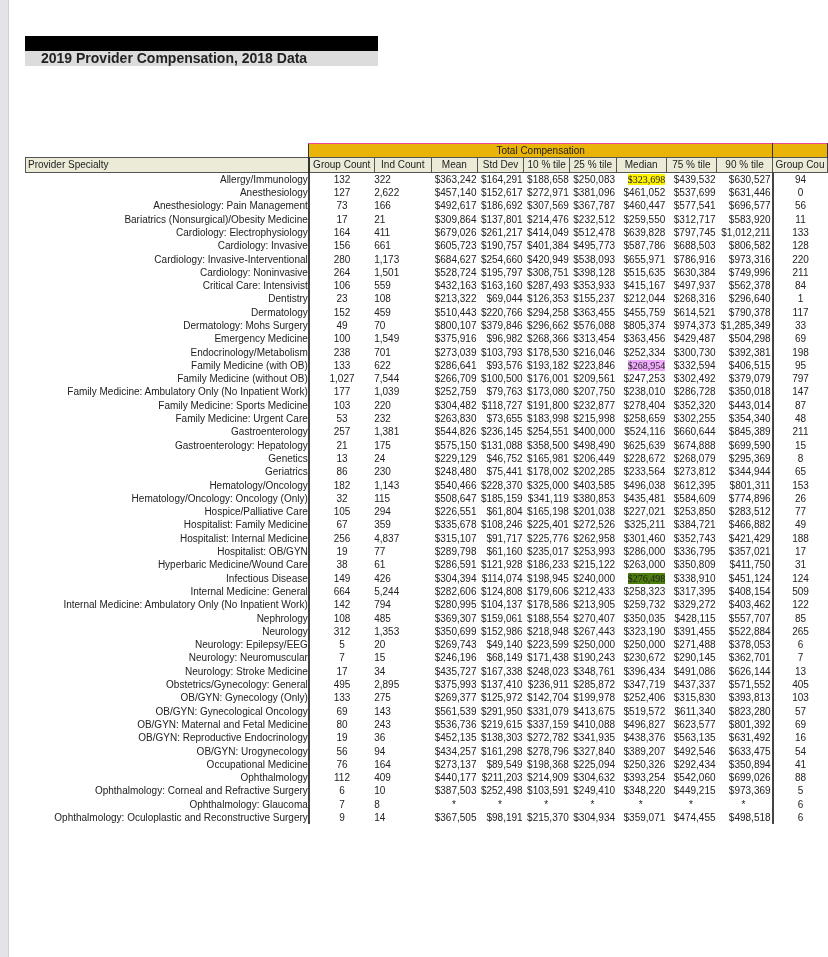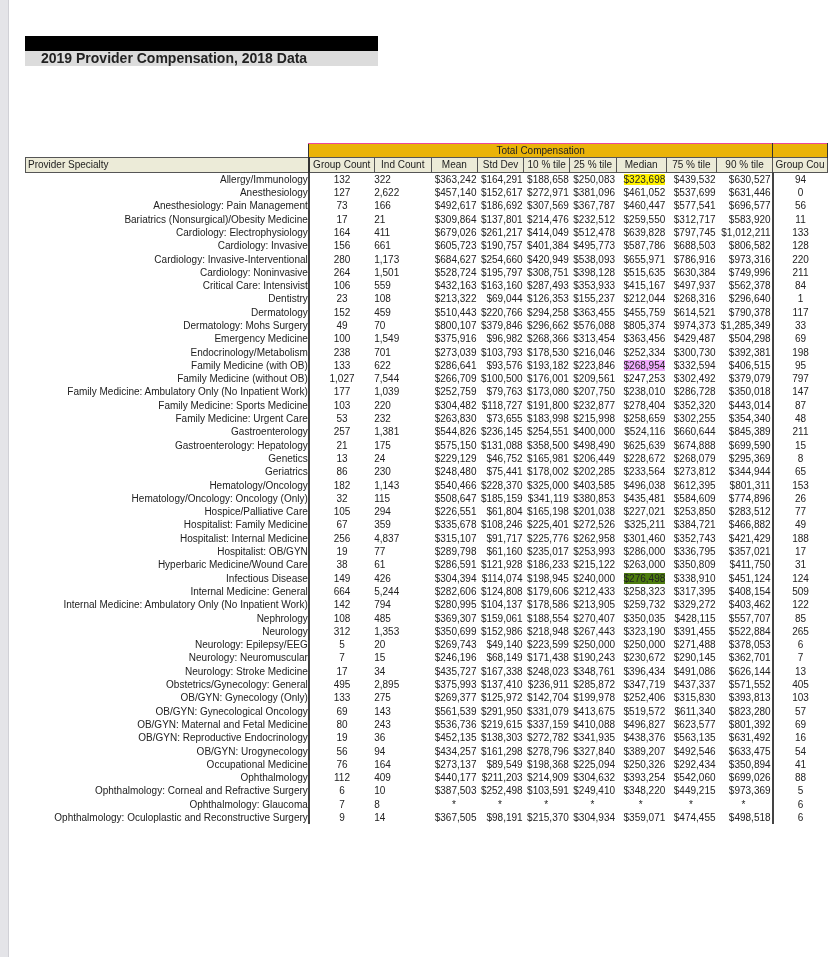--- a/index.html
+++ b/index.html
@@ -19,21 +19,21 @@
   .ic-col { width:54px; text-align:left; padding-right:6px !important; }
   .money { width:46px; text-align:right; padding-right:1px !important; }
   .money.w90 { width:55px; }
   .money.w75 { width:50px; }
   .gc2-col { width:55px; text-align:center; }
   .group-hdr th { background:#eab308; font-weight:bold; text-align:center; border-top:1px solid #ec4899; border-left:1px solid #333; border-right:1px solid #333; }
   .col-hdr th { background:#ecebd8; font-weight:bold; border:1px solid #555; text-align:center; }
   .col-hdr th.spec-col { text-align:left; border-right:2px solid #333; }
   tr.data td.gc-col { border-left:2px solid #444; }
   tr.data td.gc2-col { border-left:2px solid #444; }
-  .hl { background:#fff200; padding:0 0; }
+  .hl { background:#fff200; padding:0 0;font-family:Liberation Serif, serif; }
   .blank-hdr { background:transparent !important; border:none !important; }
 </style>
 </head>
 <body>
 
 <div class="left-edge"></div>
 
 <div class="title-block">
   <div class="black-bar"></div>
   <div class="title-row">2019 Provider Compensation, 2018 Data</div>

